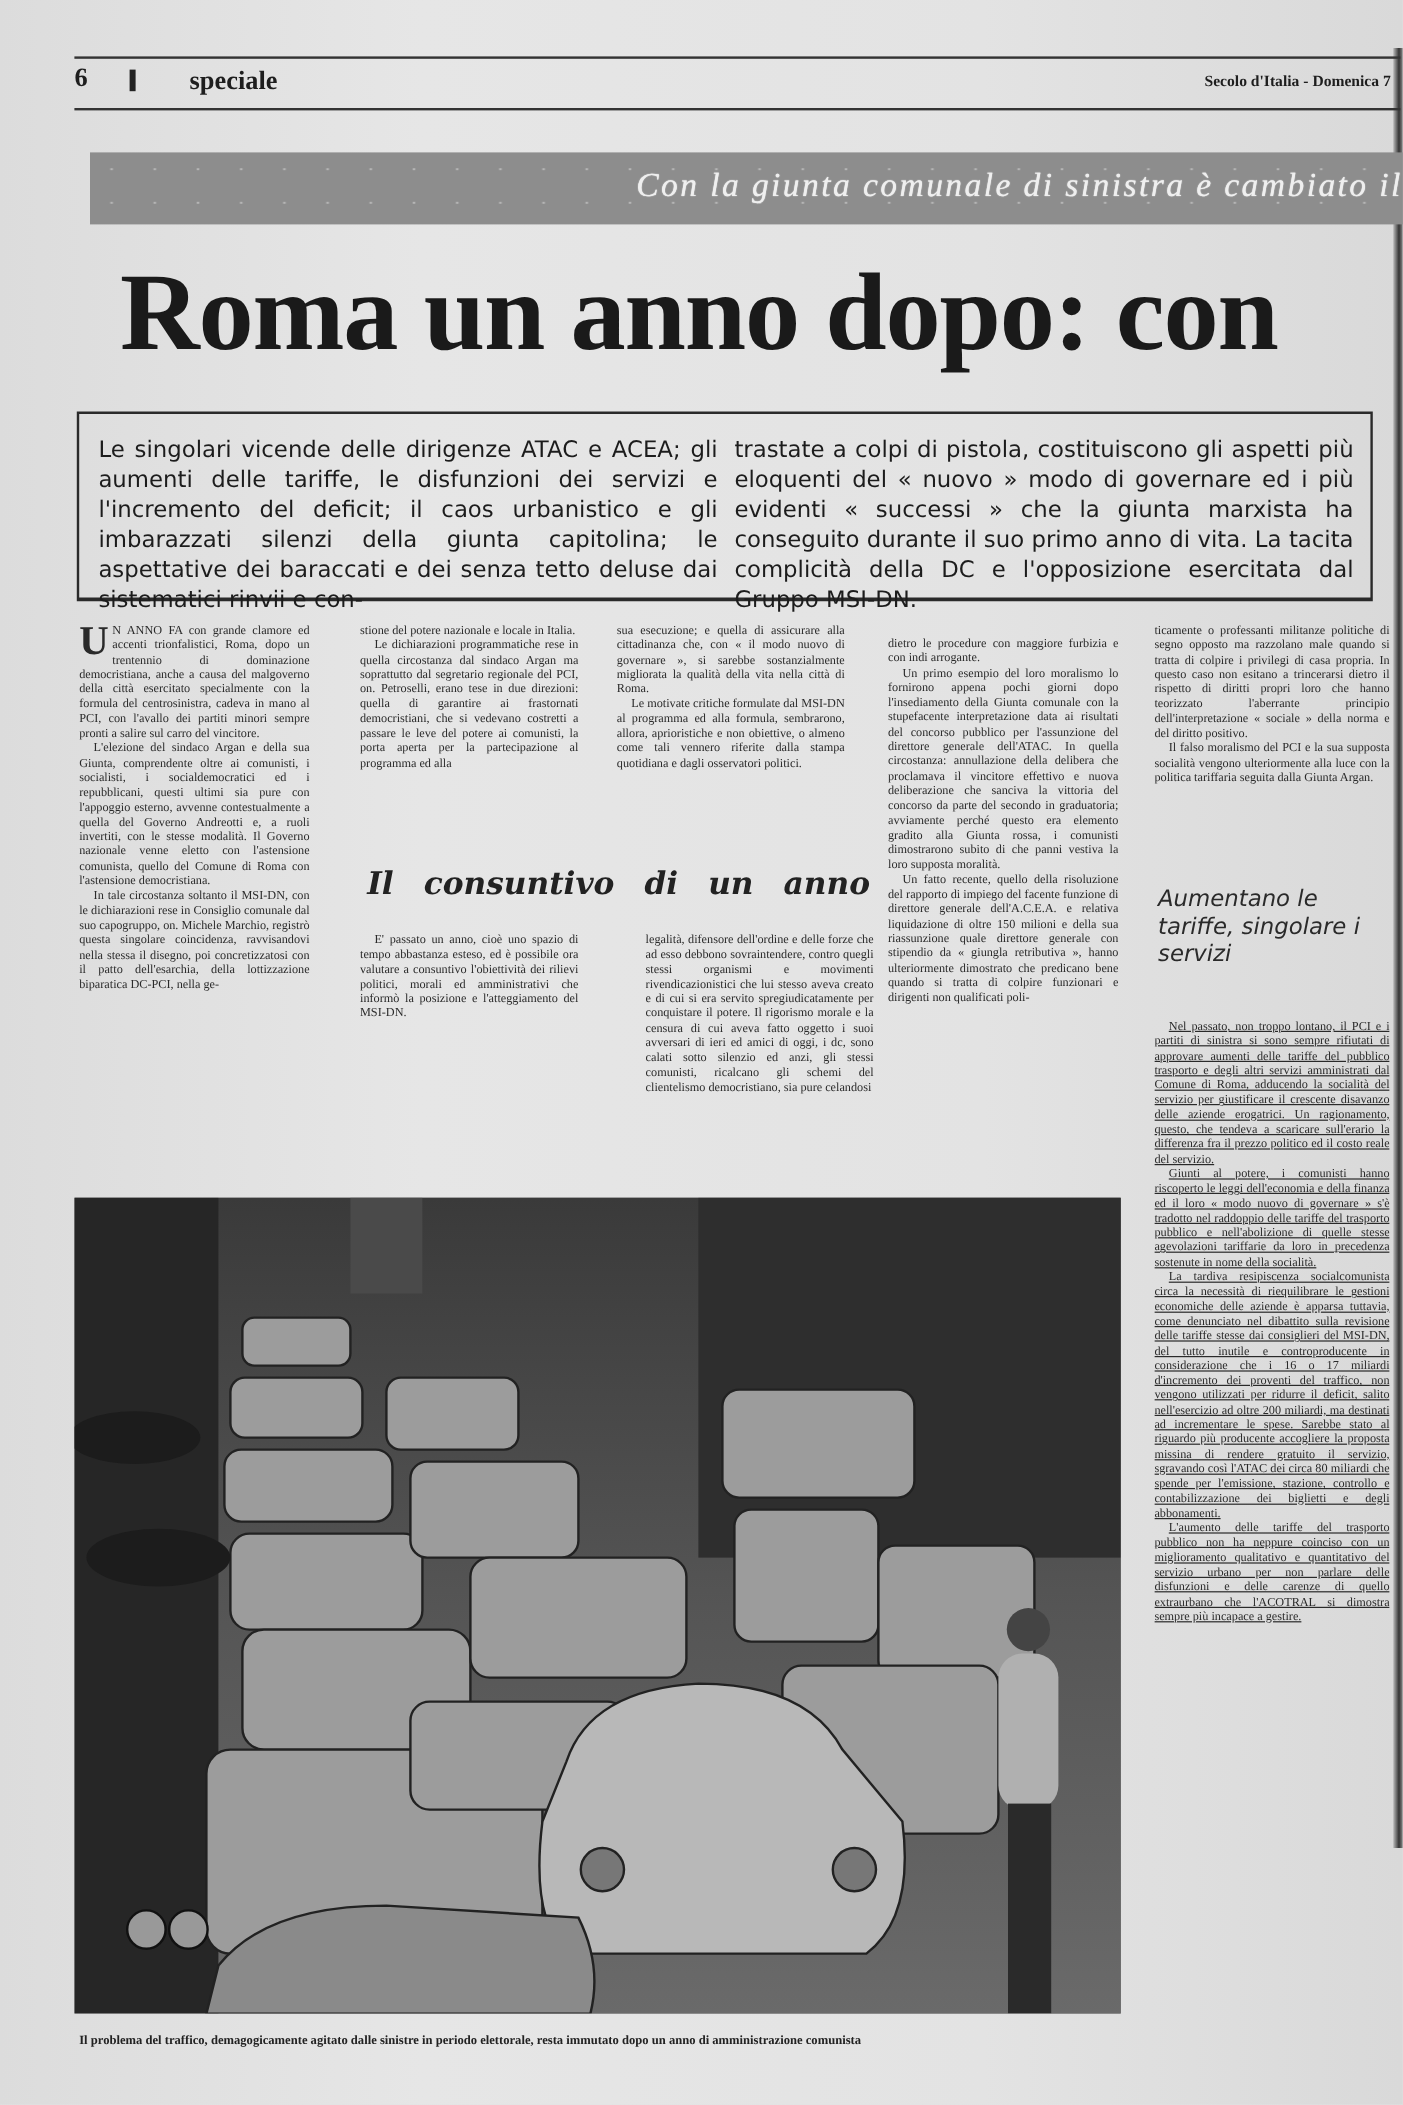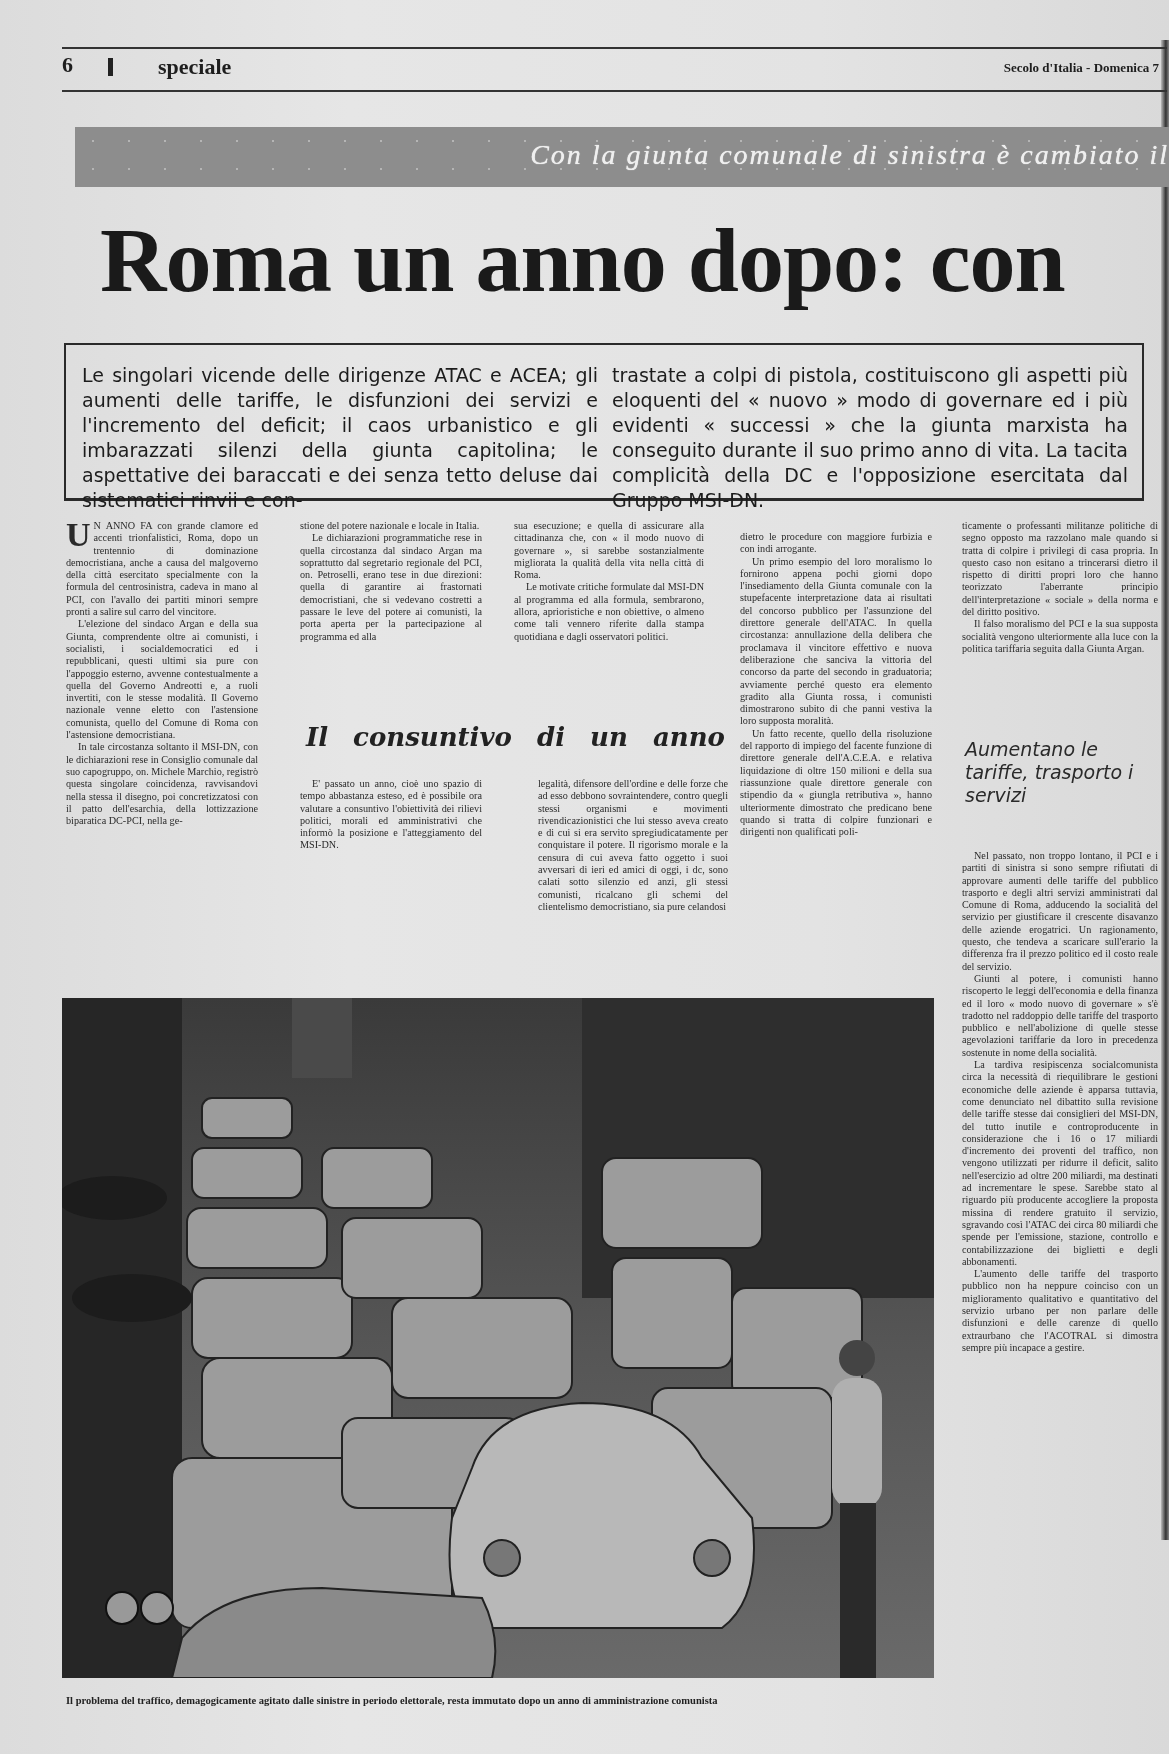--- a/index.html
+++ b/index.html
@@ -60,21 +60,21 @@
   .col p { margin:0; text-indent:12px; }
   .col p.first { text-indent:0; }
   .dropcap { float:left; font:bold 34px "Liberation Serif", serif; line-height:26px; margin:2px 3px 0 0; }
   .c1 { left:66px; top:520px; width:192px; height:460px; overflow:hidden; }
   .c2 { left:300px; top:520px; width:182px; height:160px; overflow:hidden; }
   .c3 { left:514px; top:520px; width:190px; height:160px; overflow:hidden; }
   .c2b { left:300px; top:778px; width:182px; height:205px; overflow:hidden; }
   .c3b { left:538px; top:778px; width:190px; height:205px; overflow:hidden; }
   .c4 { left:740px; top:520px; width:192px; height:463px; overflow:hidden;margin-top:11px; }
   .c5 { left:962px; top:520px; width:196px; height:185px; overflow:hidden; }
-  .c5b { left:962px; top:850px; width:196px; height:900px; overflow:hidden; }
+  .c5b { left:962px; top:850px; width:196px; height:900px; overflow:hidden;text-decoration:underline; }
   .subhead {
     position:absolute; left:306px; top:722px; white-space:nowrap;
     font: bold italic 26px "DejaVu Serif", serif; color:#222; word-spacing:16px;
   }
   .subhead2 {
     position:absolute; left:965px; top:738px; width:190px;
     font: italic 19px "DejaVu Sans", sans-serif; line-height:23px; color:#2a2a2a;
   }
   
   .photo {
@@ -140,21 +140,21 @@
     <p class="first">dietro le procedure con maggiore furbizia e con indi arrogante.</p>
     <p>Un primo esempio del loro moralismo lo fornirono appena pochi giorni dopo l'insediamento della Giunta comunale con la stupefacente interpretazione data ai risultati del concorso pubblico per l'assunzione del direttore generale dell'ATAC. In quella circostanza: annullazione della delibera che proclamava il vincitore effettivo e nuova deliberazione che sanciva la vittoria del concorso da parte del secondo in graduatoria; avviamente perché questo era elemento gradito alla Giunta rossa, i comunisti dimostrarono subito di che panni vestiva la loro supposta moralità.</p>
     <p>Un fatto recente, quello della risoluzione del rapporto di impiego del facente funzione di direttore generale dell'A.C.E.A. e relativa liquidazione di oltre 150 milioni e della sua riassunzione quale direttore generale con stipendio da « giungla retributiva », hanno ulteriormente dimostrato che predicano bene quando si tratta di colpire funzionari e dirigenti non qualificati poli-</p>
   </div>
 
   <div class="col c5">
     <p class="first">ticamente o professanti militanze politiche di segno opposto ma razzolano male quando si tratta di colpire i privilegi di casa propria. In questo caso non esitano a trincerarsi dietro il rispetto di diritti propri loro che hanno teorizzato l'aberrante principio dell'interpretazione « sociale » della norma e del diritto positivo.</p>
     <p>Il falso moralismo del PCI e la sua supposta socialità vengono ulteriormente alla luce con la politica tariffaria seguita dalla Giunta Argan.</p>
   </div>
 
-  <div class="subhead2">Aumentano le tariffe, trasporto i servizi</div>
+  <div class="subhead2">Aumentano le tariffe, singolare i servizi</div>
 
   <div class="col c5b">
     <p>Nel passato, non troppo lontano, il PCI e i partiti di sinistra si sono sempre rifiutati di approvare aumenti delle tariffe del pubblico trasporto e degli altri servizi amministrati dal Comune di Roma, adducendo la socialità del servizio per giustificare il crescente disavanzo delle aziende erogatrici. Un ragionamento, questo, che tendeva a scaricare sull'erario la differenza fra il prezzo politico ed il costo reale del servizio.</p>
     <p>Giunti al potere, i comunisti hanno riscoperto le leggi dell'economia e della finanza ed il loro « modo nuovo di governare » s'è tradotto nel raddoppio delle tariffe del trasporto pubblico e nell'abolizione di quelle stesse agevolazioni tariffarie da loro in precedenza sostenute in nome della socialità.</p>
     <p>La tardiva resipiscenza socialcomunista circa la necessità di riequilibrare le gestioni economiche delle aziende è apparsa tuttavia, come denunciato nel dibattito sulla revisione delle tariffe stesse dai consiglieri del MSI-DN, del tutto inutile e controproducente in considerazione che i 16 o 17 miliardi d'incremento dei proventi del traffico, non vengono utilizzati per ridurre il deficit, salito nell'esercizio ad oltre 200 miliardi, ma destinati ad incrementare le spese. Sarebbe stato al riguardo più producente accogliere la proposta missina di rendere gratuito il servizio, sgravando così l'ATAC dei circa 80 miliardi che spende per l'emissione, stazione, controllo e contabilizzazione dei biglietti e degli abbonamenti.</p>
     <p>L'aumento delle tariffe del trasporto pubblico non ha neppure coinciso con un miglioramento qualitativo e quantitativo del servizio urbano per non parlare delle disfunzioni e delle carenze di quello extraurbano che l'ACOTRAL si dimostra sempre più incapace a gestire.</p>
   </div>
 
   <div class="photo">
     <svg width="872" height="680" viewBox="0 0 872 680">

